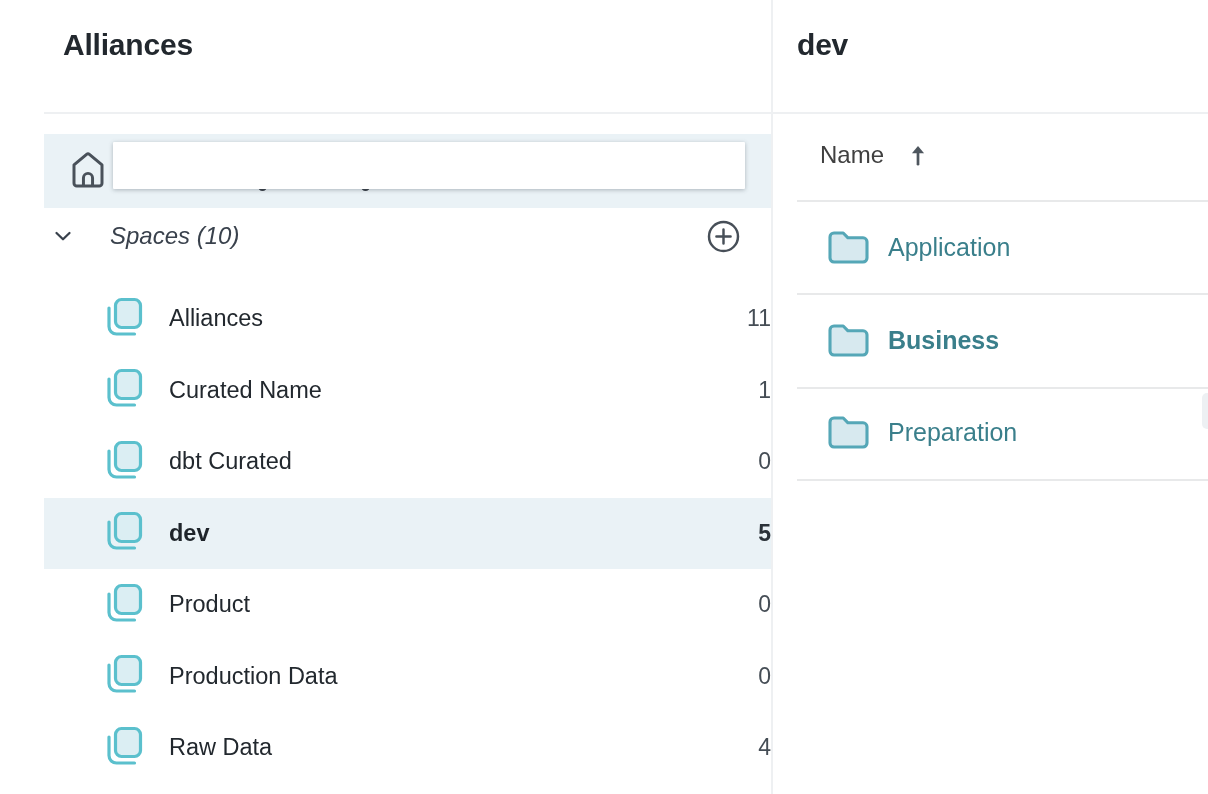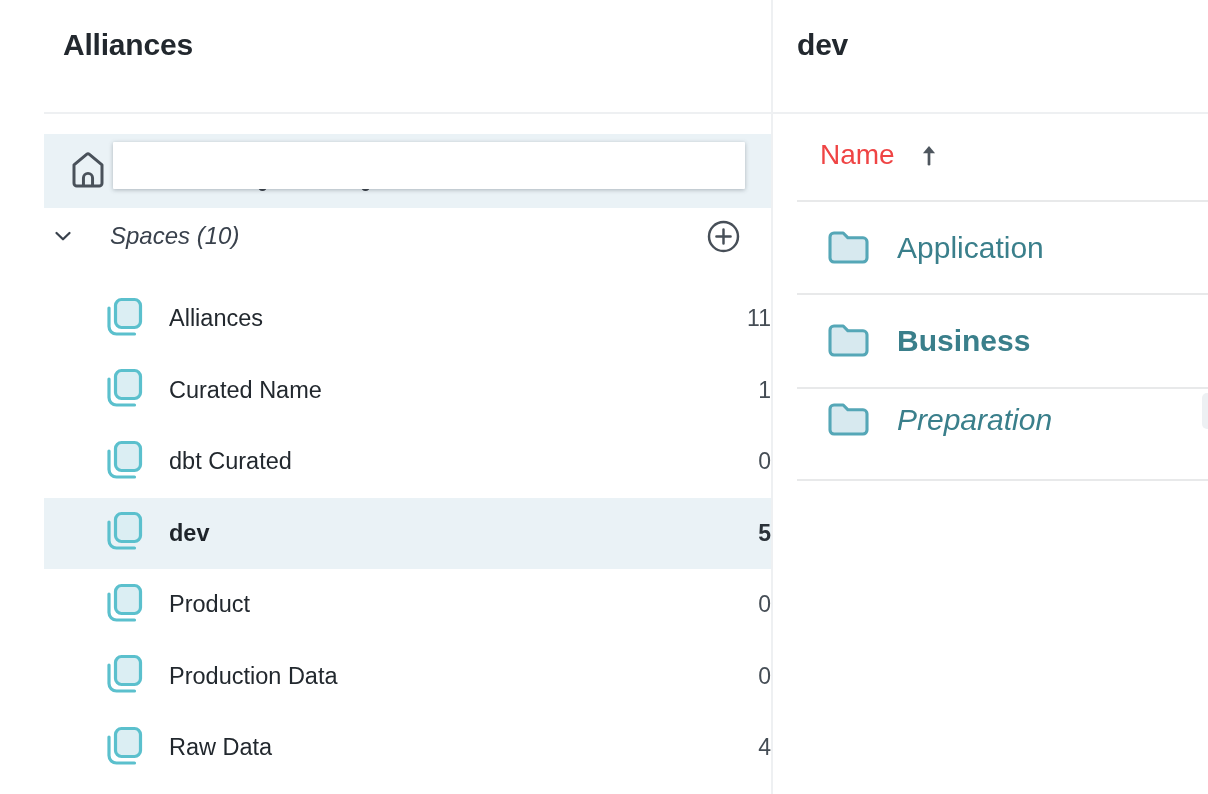--- a/index.html
+++ b/index.html
@@ -68,30 +68,30 @@
   .scount{
     margin-left:auto;font-size:23px;color:var(--text-secondary);
   }
   .srow.selected .scount{font-weight:700;color:#2a3138;}
   
   .v-divider{position:absolute;left:771px;top:0;width:2px;height:794px;background:var(--divider);}
   .main{position:absolute;left:773px;top:0;width:435px;height:794px;}
   .main .panel-title{left:24px;}
   .hdr-divider.right{left:773px;top:112px;width:435px;}
   .name-header{position:absolute;left:47px;top:131px;height:48px;display:flex;align-items:center;}
-  .name-header .col-label{font-size:28px;color:#ef4444;}
+  .name-header .col-label{font-size:24px;color:#404040;}
   .sort-box{width:26px;height:26px;margin-left:21px;}
   .table{position:absolute;left:0;top:200px;width:435px;}
   .t-divider{position:absolute;left:24px;width:411px;height:2px;background:var(--row-divider);}
   .frow{
     position:absolute;left:24px;width:411px;height:93px;
     display:flex;align-items:center;cursor:pointer;
   }
   .ficon{flex:0 0 auto;margin-left:29px;width:45px;height:37px;display:block;}
-  .flabel{margin-left:26px;font-size:30px;color:var(--link-teal);white-space:nowrap;}
+  .flabel{margin-left:17px;font-size:25px;color:var(--link-teal);white-space:nowrap;}
   .scroll-sliver{
     position:absolute;left:1202px;top:393px;width:6px;height:36px;
     background:#edf0f3;border-radius:5px 0 0 5px;
   }
   svg{display:block;}
 </style>
 </head>
 <body>
 
 <div class="sidebar">
@@ -242,21 +242,21 @@
 
     <div class="frow" style="top:94px;font-weight:bold;">
       <span class="ficon">
         <svg width="45" height="37" viewBox="0 0 45 37">
           <path d="M4 8 A4 4 0 0 1 8 4 H17.2 L22 8.8 H37 A4 4 0 0 1 41 12.8 V29 A4 4 0 0 1 37 33 H8 A4 4 0 0 1 4 29 Z" fill="#d7e9ef" stroke="#55a7b7" stroke-width="3.1" stroke-linejoin="round"></path>
         </svg>
       </span>
       <span class="flabel">Business</span>
     </div>
 
-    <div class="frow" style="top:173px;font-style:italic;">
+    <div class="frow" style="top:186px;">
       <span class="ficon">
         <svg width="45" height="37" viewBox="0 0 45 37">
           <path d="M4 8 A4 4 0 0 1 8 4 H17.2 L22 8.8 H37 A4 4 0 0 1 41 12.8 V29 A4 4 0 0 1 37 33 H8 A4 4 0 0 1 4 29 Z" fill="#d7e9ef" stroke="#55a7b7" stroke-width="3.1" stroke-linejoin="round"></path>
         </svg>
       </span>
       <span class="flabel">Preparation</span>
     </div>
   </div>
 </div>
 

